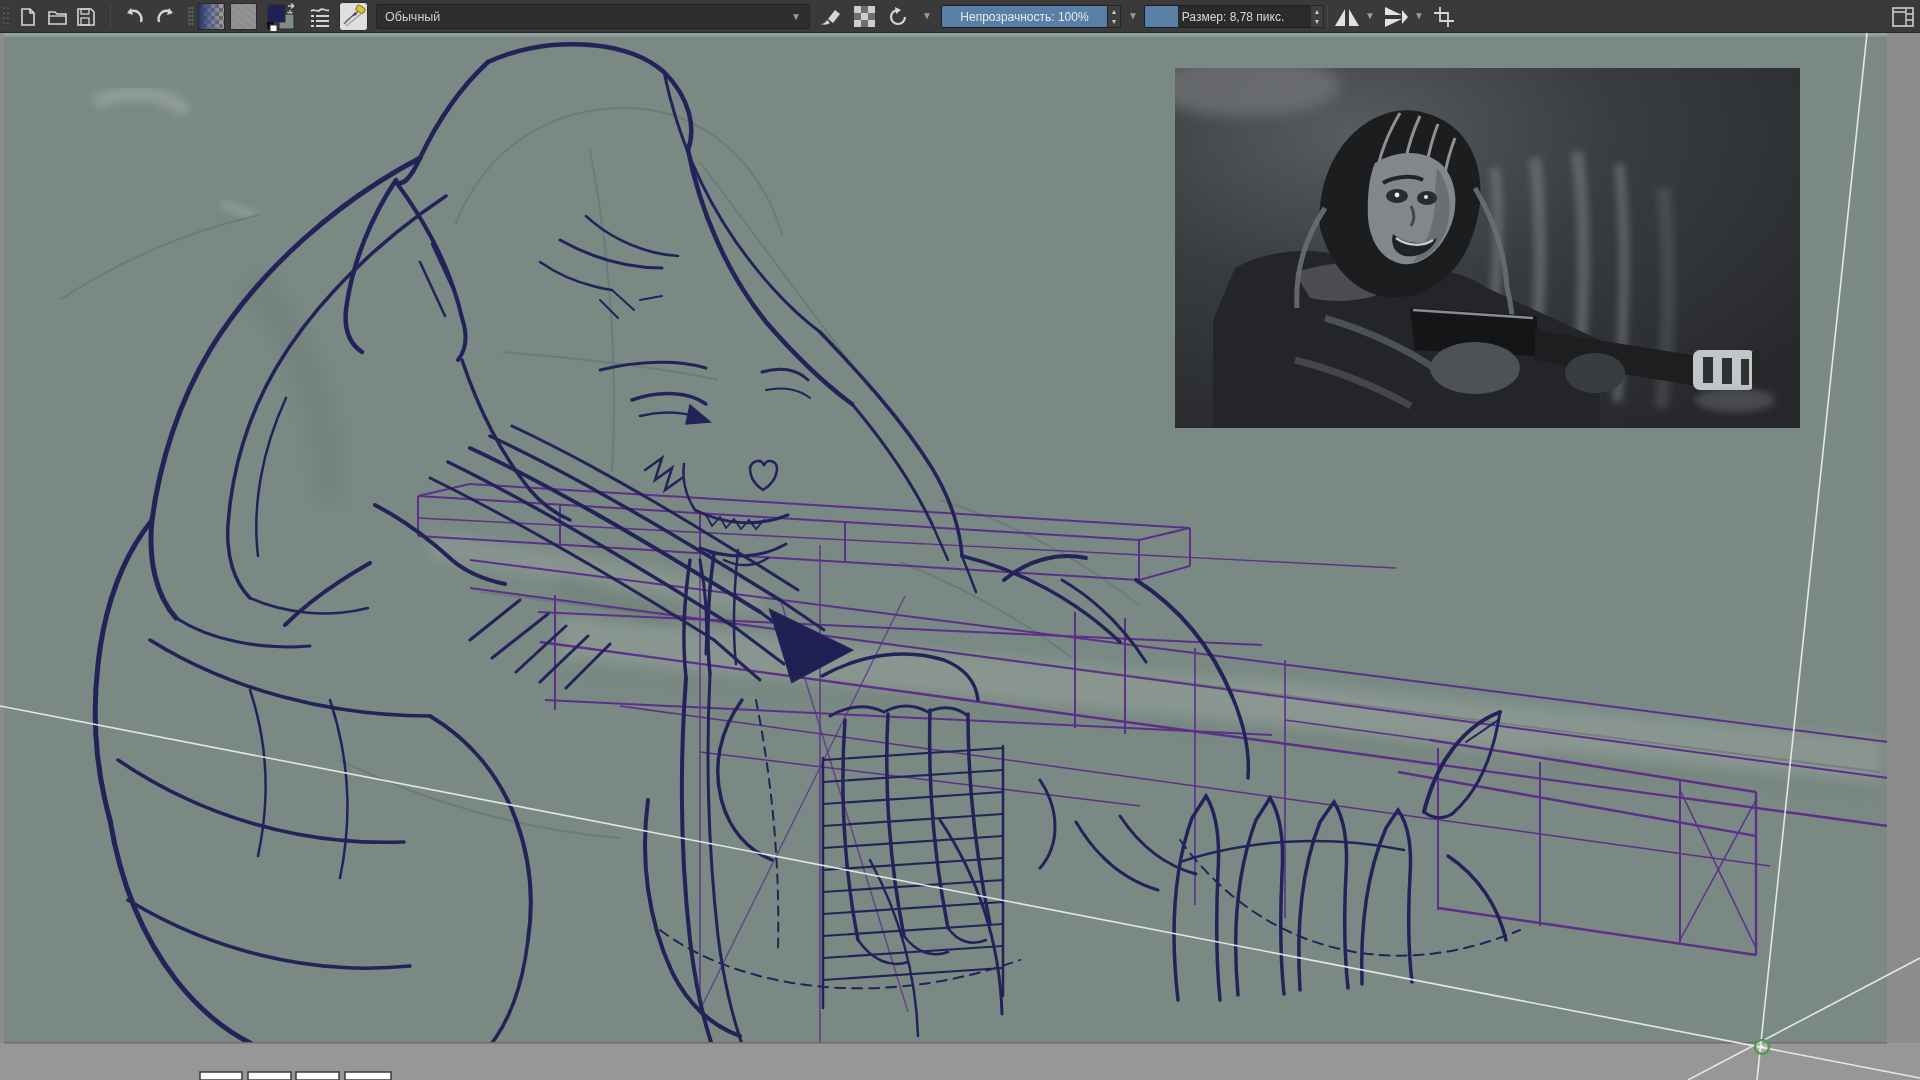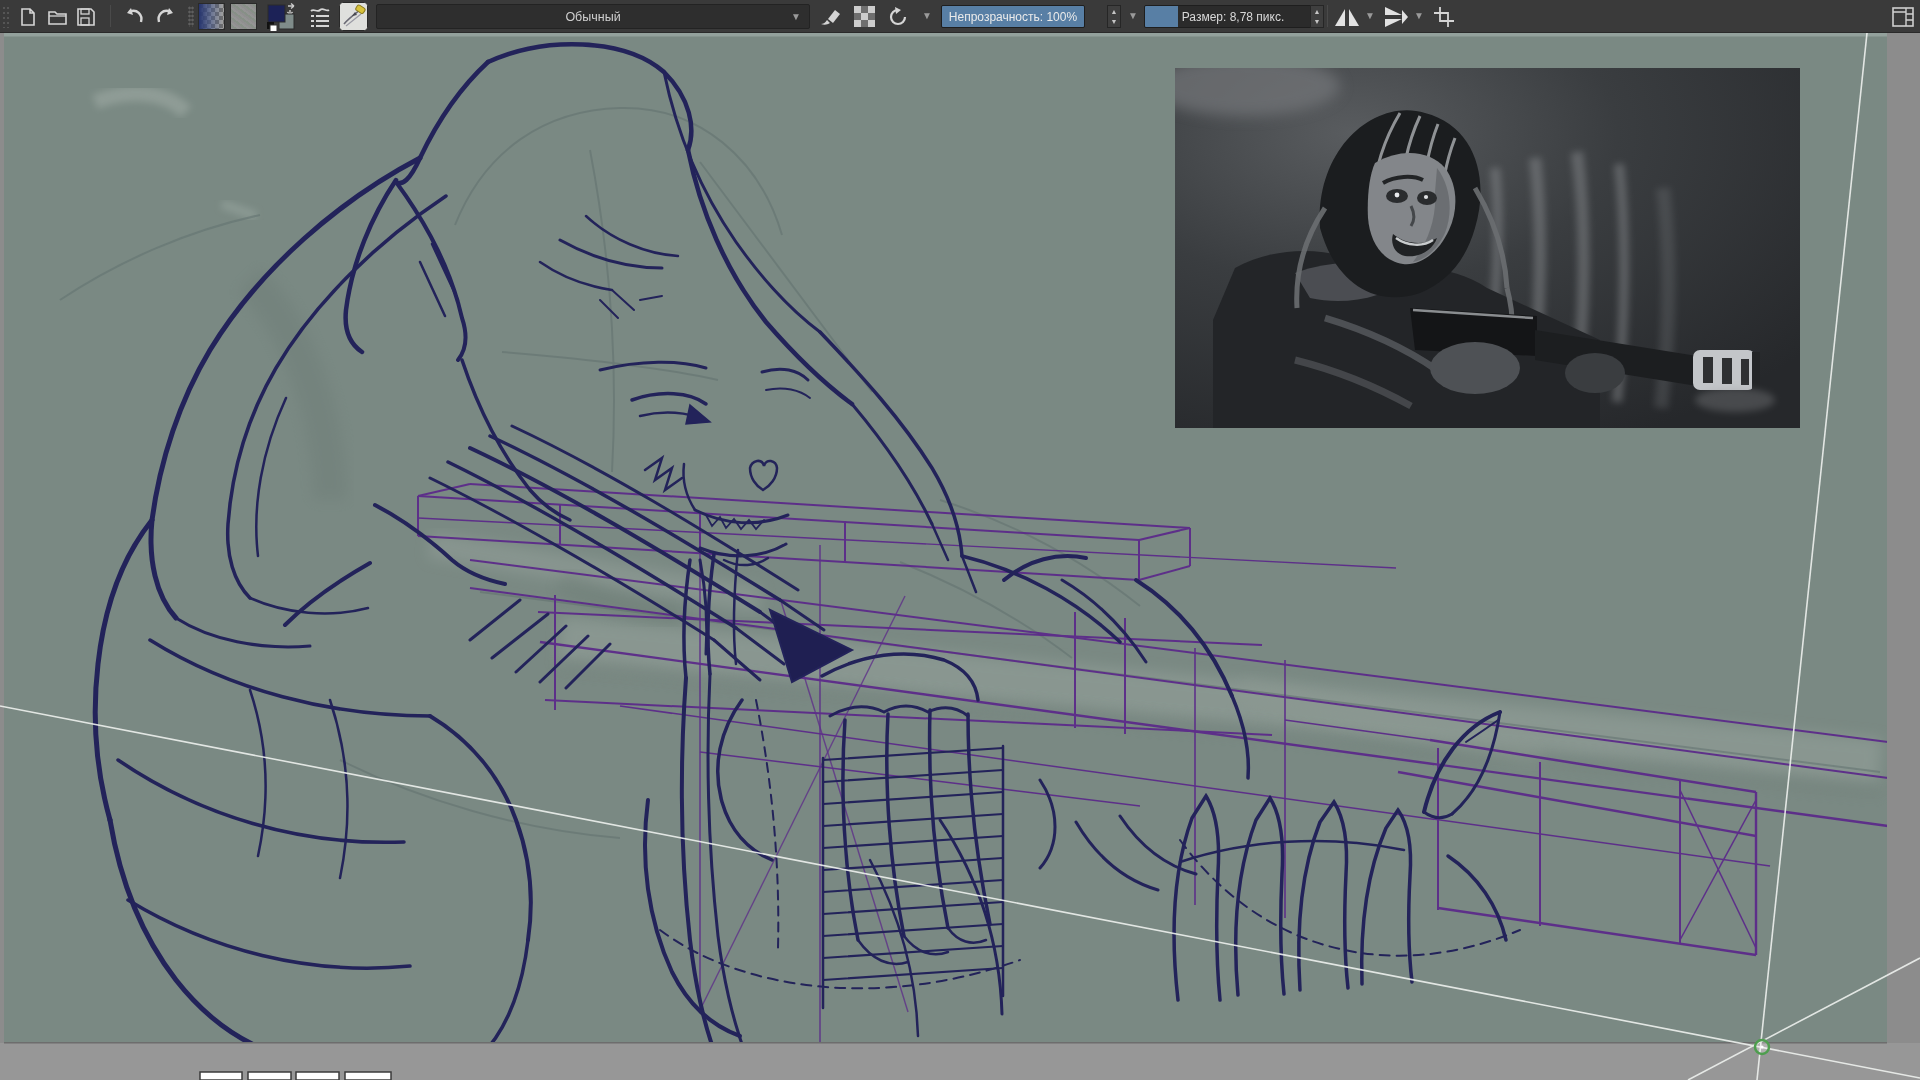--- a/index.html
+++ b/index.html
@@ -10,21 +10,21 @@
     border-bottom:1px solid #2a2a2a;z-index:50;}
   .tb{position:absolute;top:3px;height:27px;display:flex;align-items:center;justify-content:center;
     color:#d5d5d5;}
   .tbtn{border-radius:3px;}
   .sep{position:absolute;top:5px;width:1px;height:22px;background:#4a4a4a;}
   .dotsep{position:absolute;top:6px;width:6px;height:21px;
     background-image:radial-gradient(#5f5f5f 1px, transparent 1.2px);
     background-size:3px 4px;}
   .combo{position:absolute;top:4px;height:25px;background:#2e2e2e;border:1px solid #232323;
     border-radius:2px;color:#cfcfcf;font-size:12.5px;display:flex;align-items:center;
-    padding:0 8px;justify-content:center;}
+    padding:0 8px;}
   .combo .arrow{position:absolute;right:8px;color:#9a9a9a;font-size:10px;}
   .slider{position:absolute;top:5px;height:23px;background:#2b2b2b;border:1px solid #1e1e1e;
     border-radius:2px;overflow:hidden;color:#eaeaea;font-size:12px;}
   .slider .fill{position:absolute;left:0;top:0;bottom:0;background:#587fa5;}
   .slider .lbl{position:absolute;left:0;right:0;top:0;bottom:0;display:flex;align-items:center;
     justify-content:center;white-space:nowrap;}
   .spin{position:absolute;top:5px;width:14px;height:23px;background:#3f3f3f;border:1px solid #262626;
     display:flex;flex-direction:column;}
   .spin span{flex:1;display:flex;align-items:center;justify-content:center;font-size:7px;color:#c5c5c5;}
   .dd{position:absolute;top:10px;font-size:10px;color:#9a9a9a;}
@@ -158,21 +158,21 @@
     </svg>
   </div>
   <div class="tb tbtn" style="left:884px;width:28px">
     <svg width="22" height="22">
       <path d="M18 11 A7 7 0 1 1 11 4" fill="none" stroke="#d5d5d5" stroke-width="2.2"></path>
       <path d="M8 1 L14 4 L9 8 Z" fill="#d5d5d5"></path>
     </svg>
   </div>
   <div class="dd" style="left:922px">▼</div>
 
-  <div class="slider" style="left:941px;width:144px">
+  <div class="slider" style="left:941px;width:167px">
     <div class="fill" style="width: 100%;"></div>
     <div class="lbl">Непрозрачность: 100%</div>
   </div>
   <div class="spin" style="left:1107px">
       <span>▲</span>
       <span>▼</span>
     </div>
   <div class="dd" style="left:1128px">▼</div>
 
   <div class="slider" style="left:1144px;width:178px">

